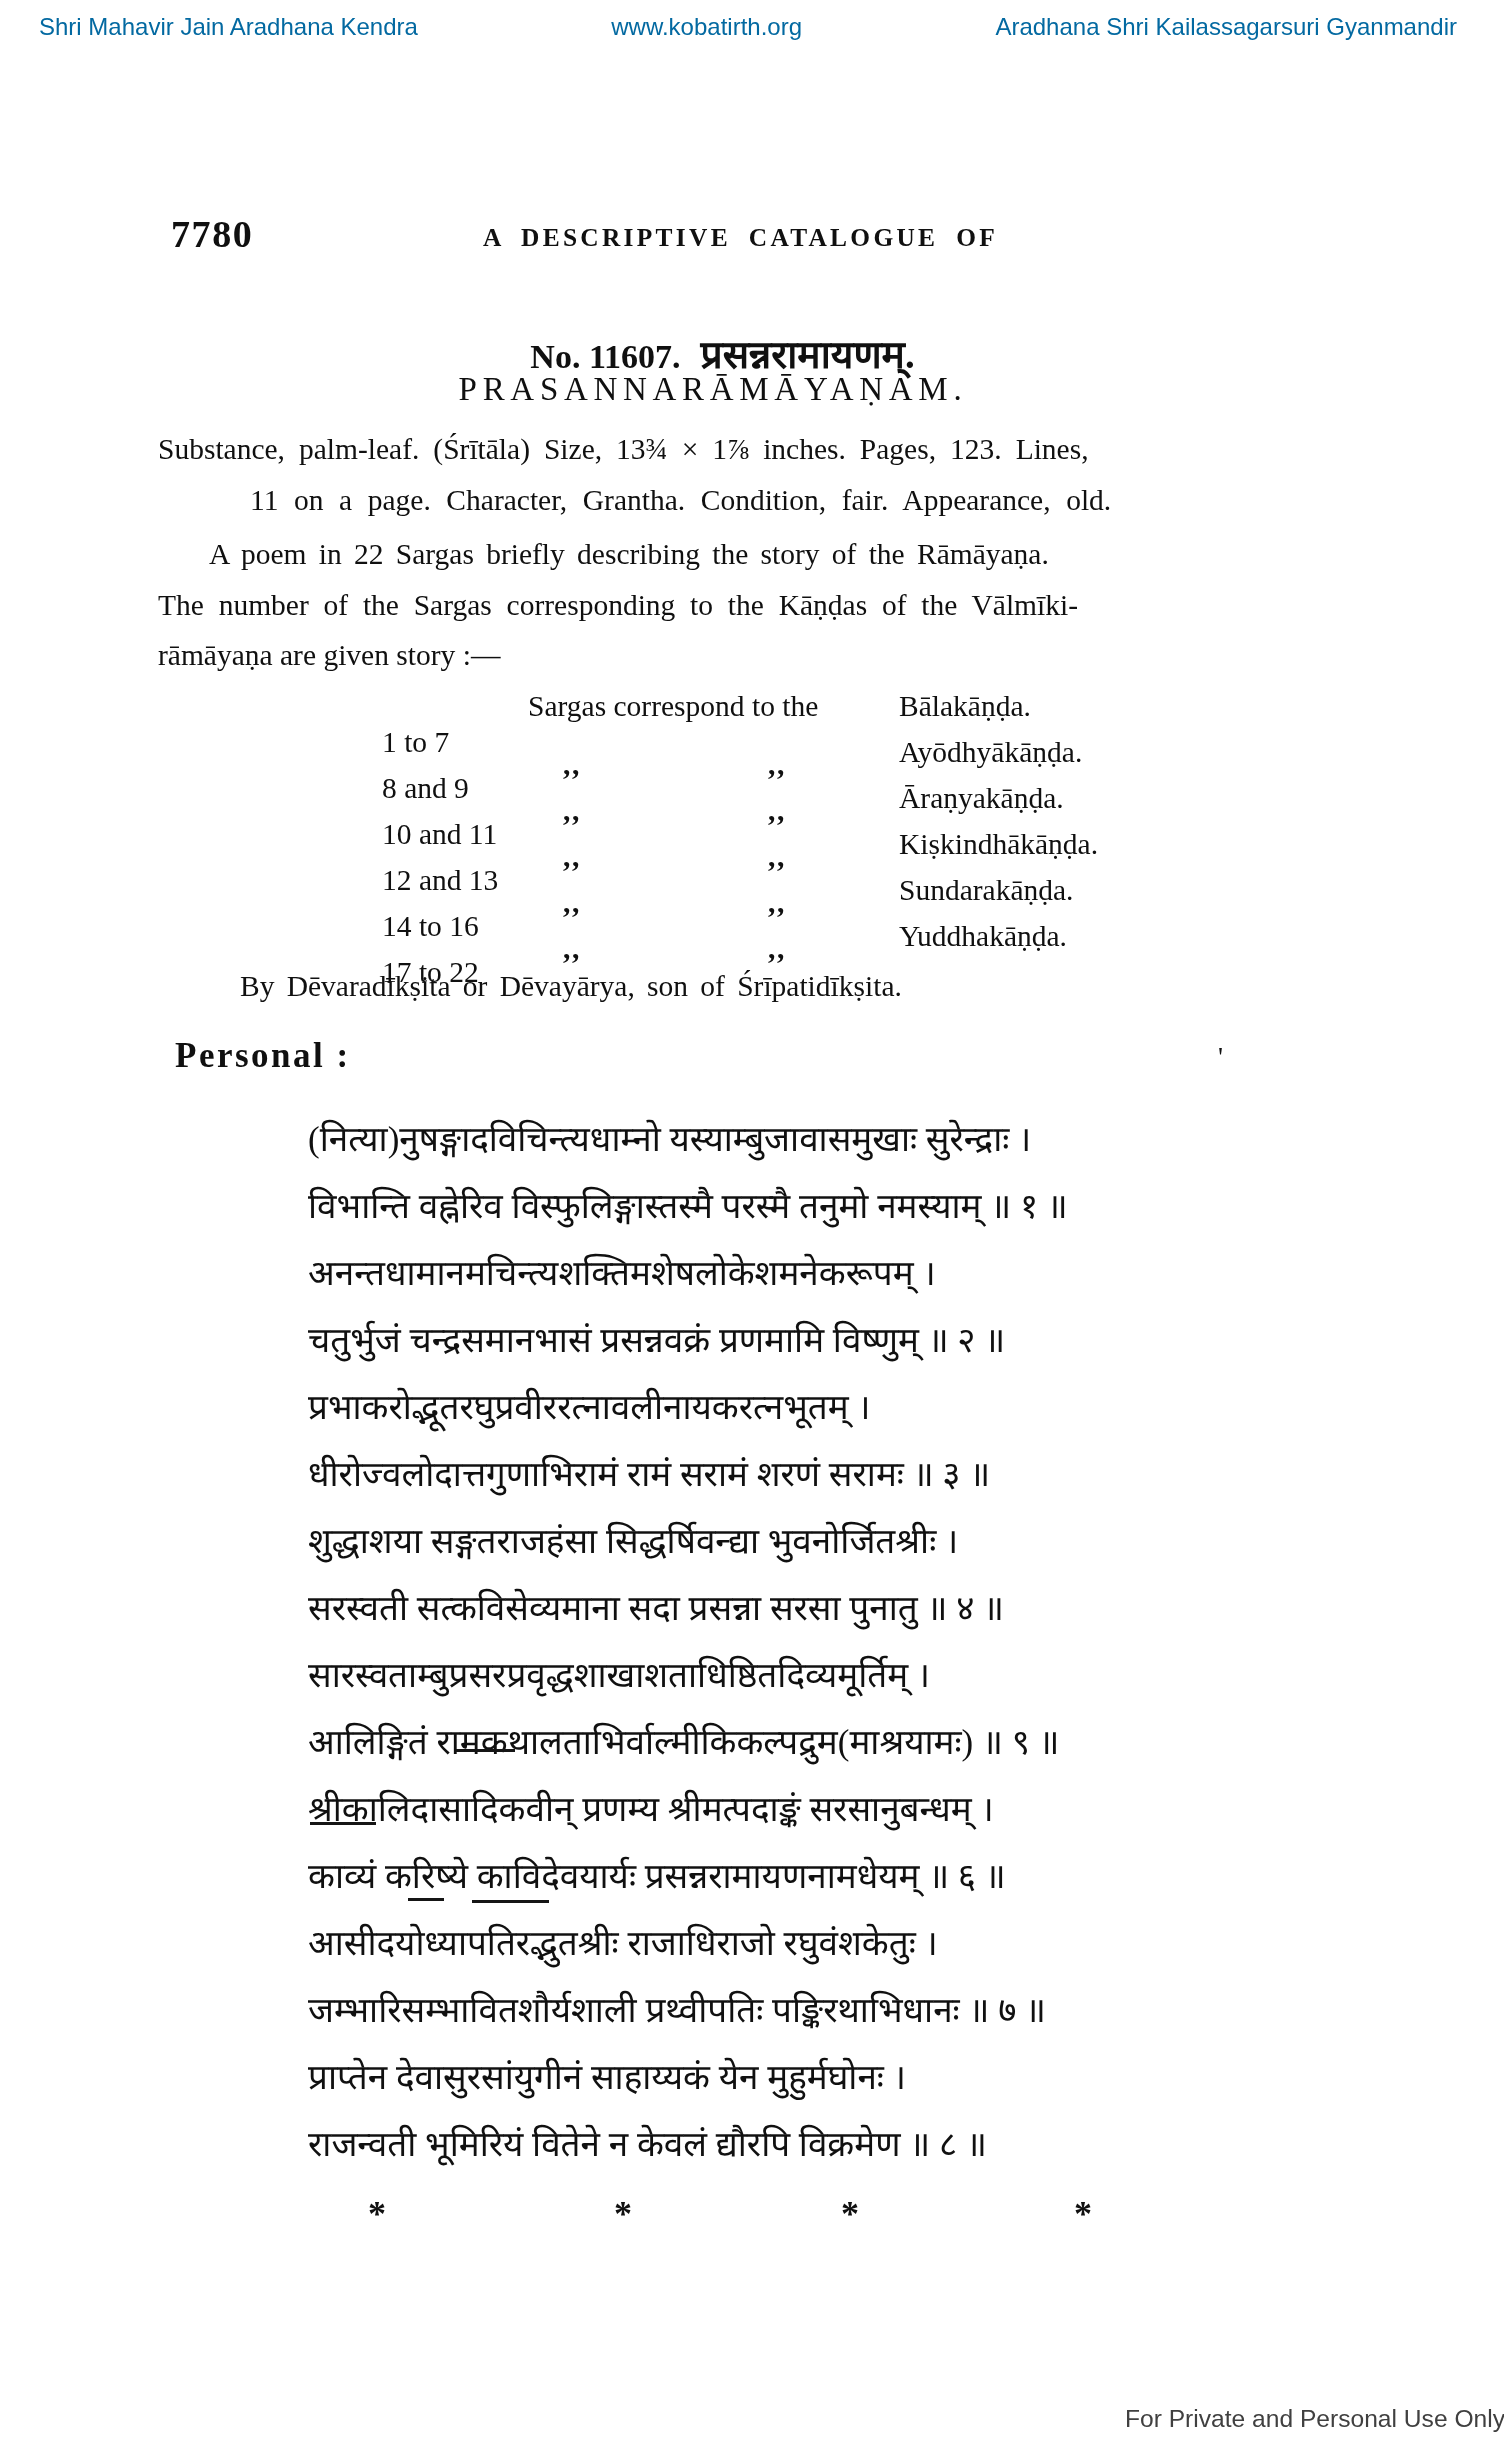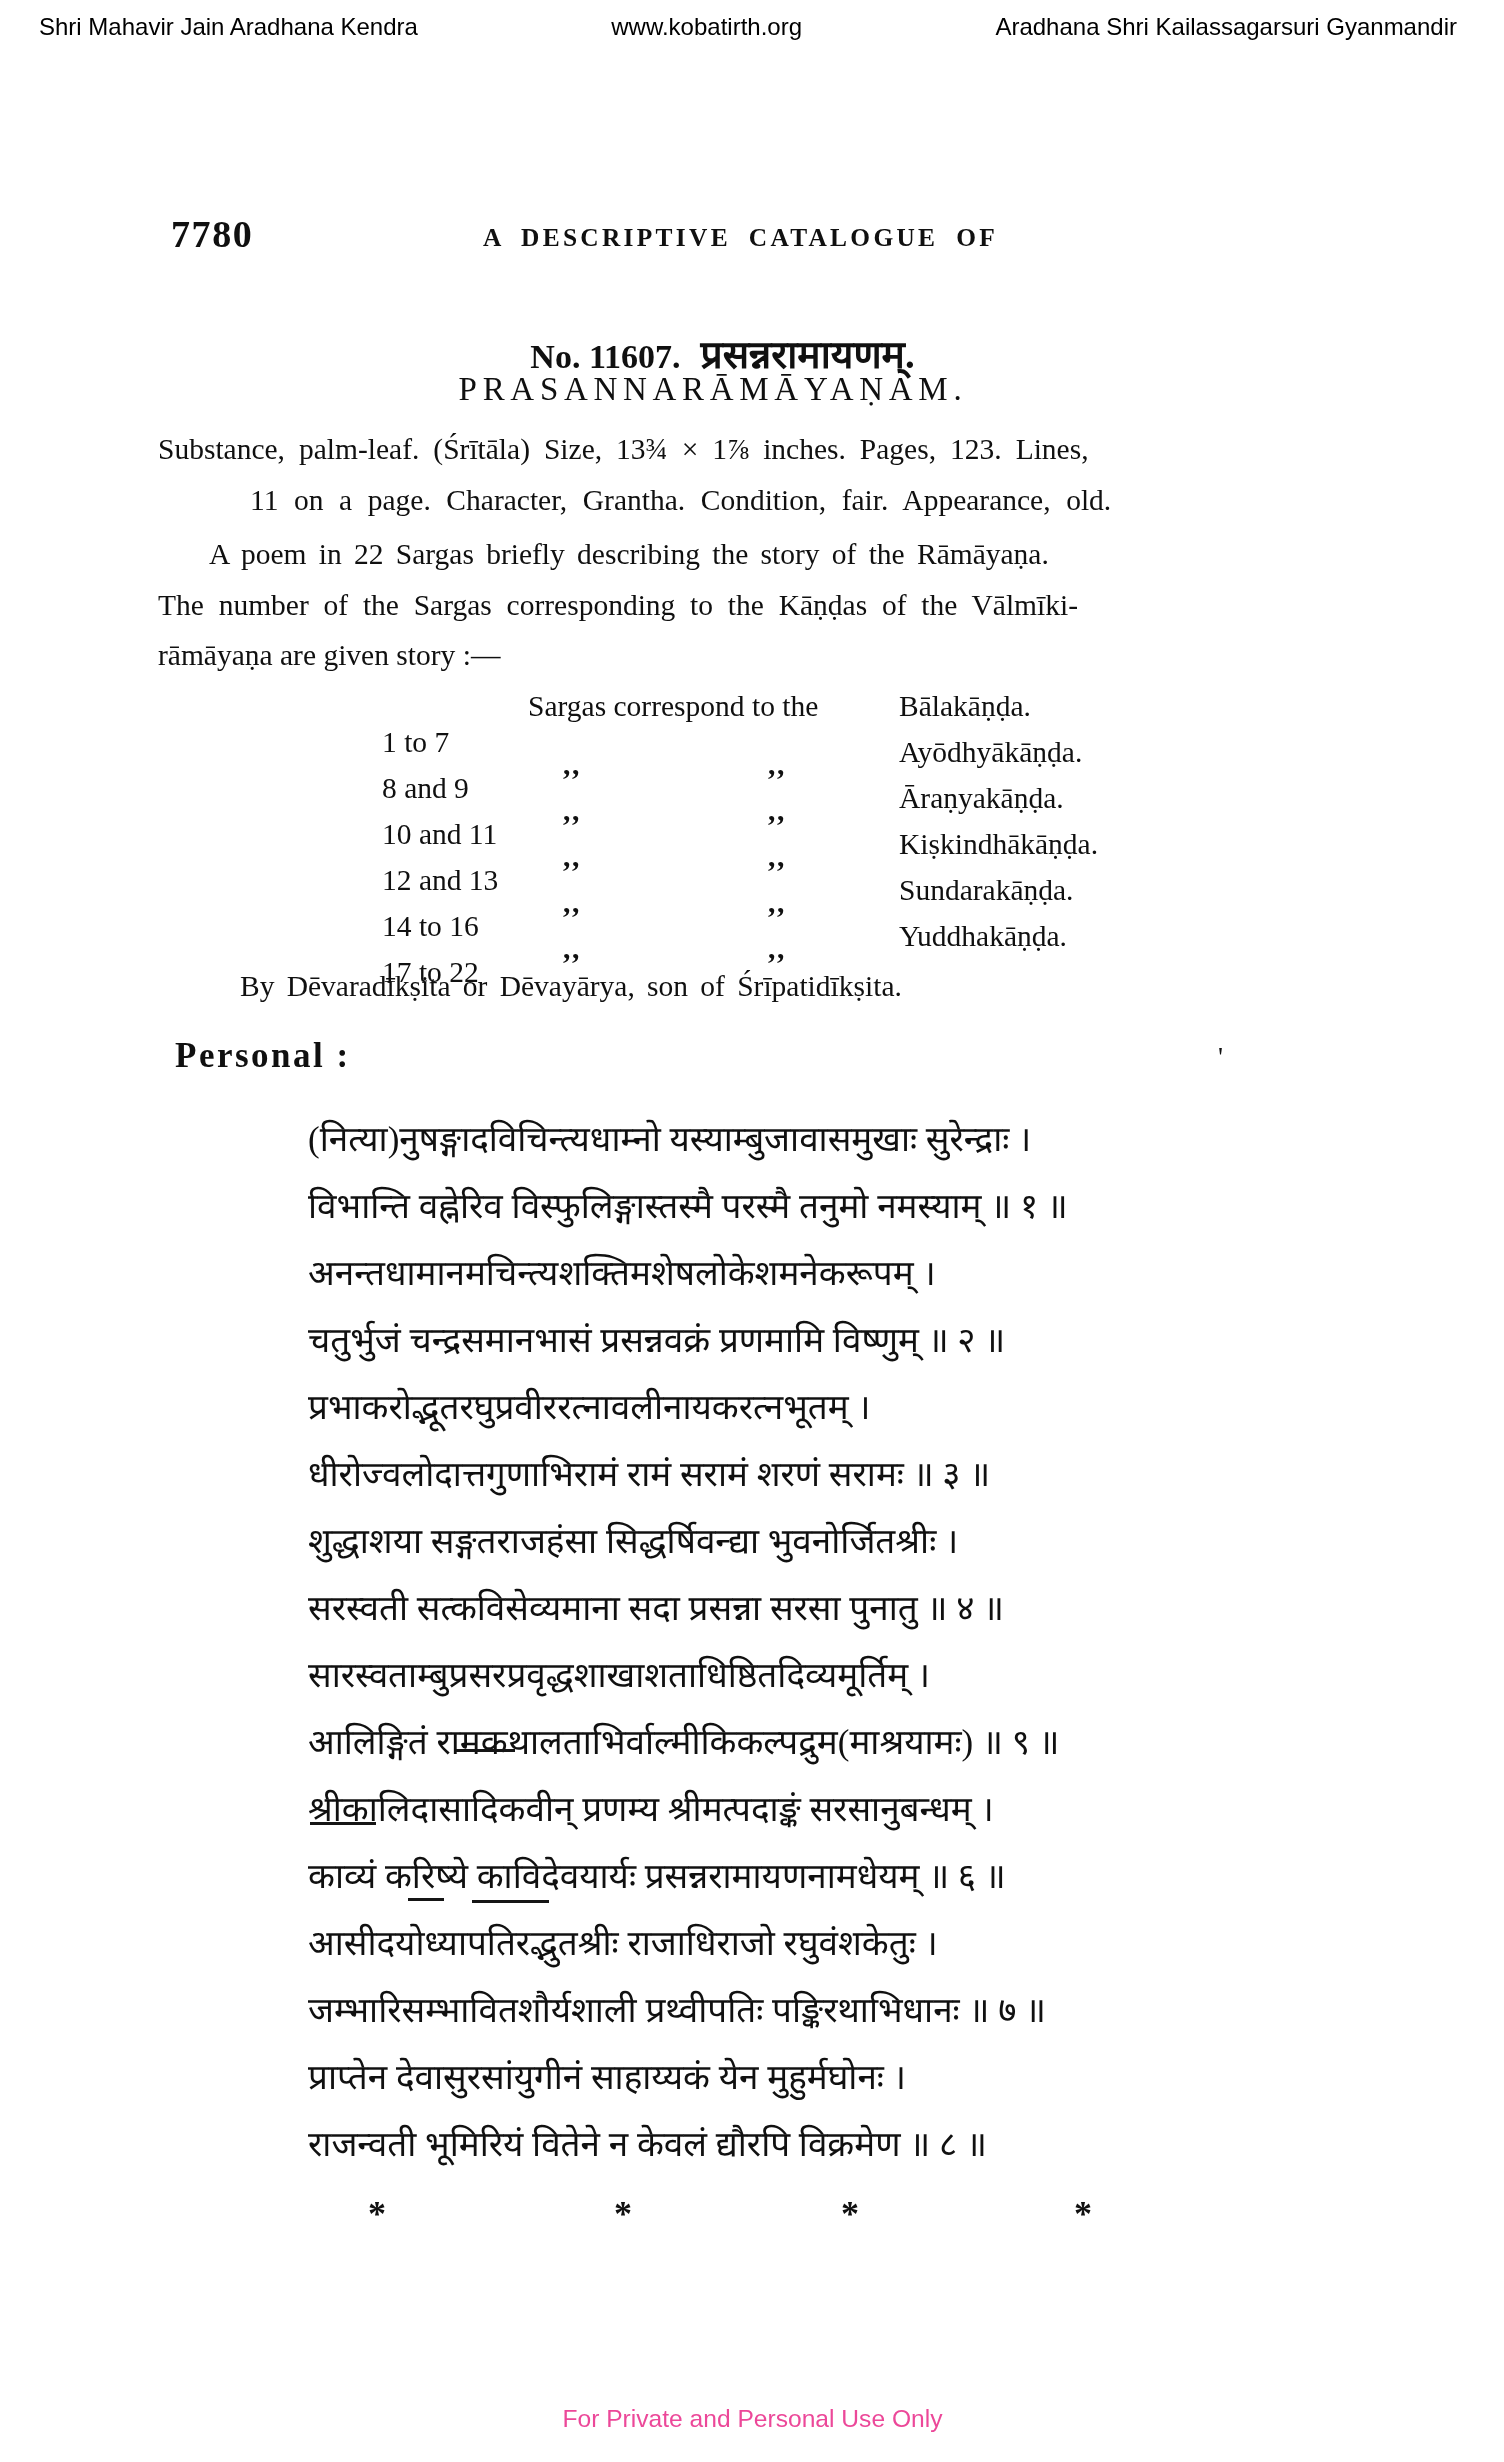--- a/index.html
+++ b/index.html
@@ -10,27 +10,27 @@
     color:#101010;
     font-family:"Liberation Serif", serif;
     overflow:hidden;
   }
   
   .scan-header{
     position:absolute;top:13px;left:0;right:0;
     display:flex;justify-content:space-between;
     padding:0 48px 0 39px;
     font-family:"Liberation Sans", sans-serif;
-    font-size:24px;color:#000000;
+    font-size:24px;color:#0369a1;
   }
   .scan-footer{
     position:absolute;top:2405px;left:0;width:100%;
-    text-align:center;
+    text-align:right;
     font-family:"Liberation Sans", sans-serif;
-    font-size:24.6px;color:#ec4899;
+    font-size:24.6px;color:#404040;
   }
   
   .page-number{
     position:absolute;left:171px;top:212px;
     font-size:38px;font-weight:bold;letter-spacing:1.6px;
   }
   .running-title{
     position:absolute;left:0;top:223px;width:1481px;
     text-align:center;
     font-size:25.4px;font-weight:bold;letter-spacing:3.3px;

